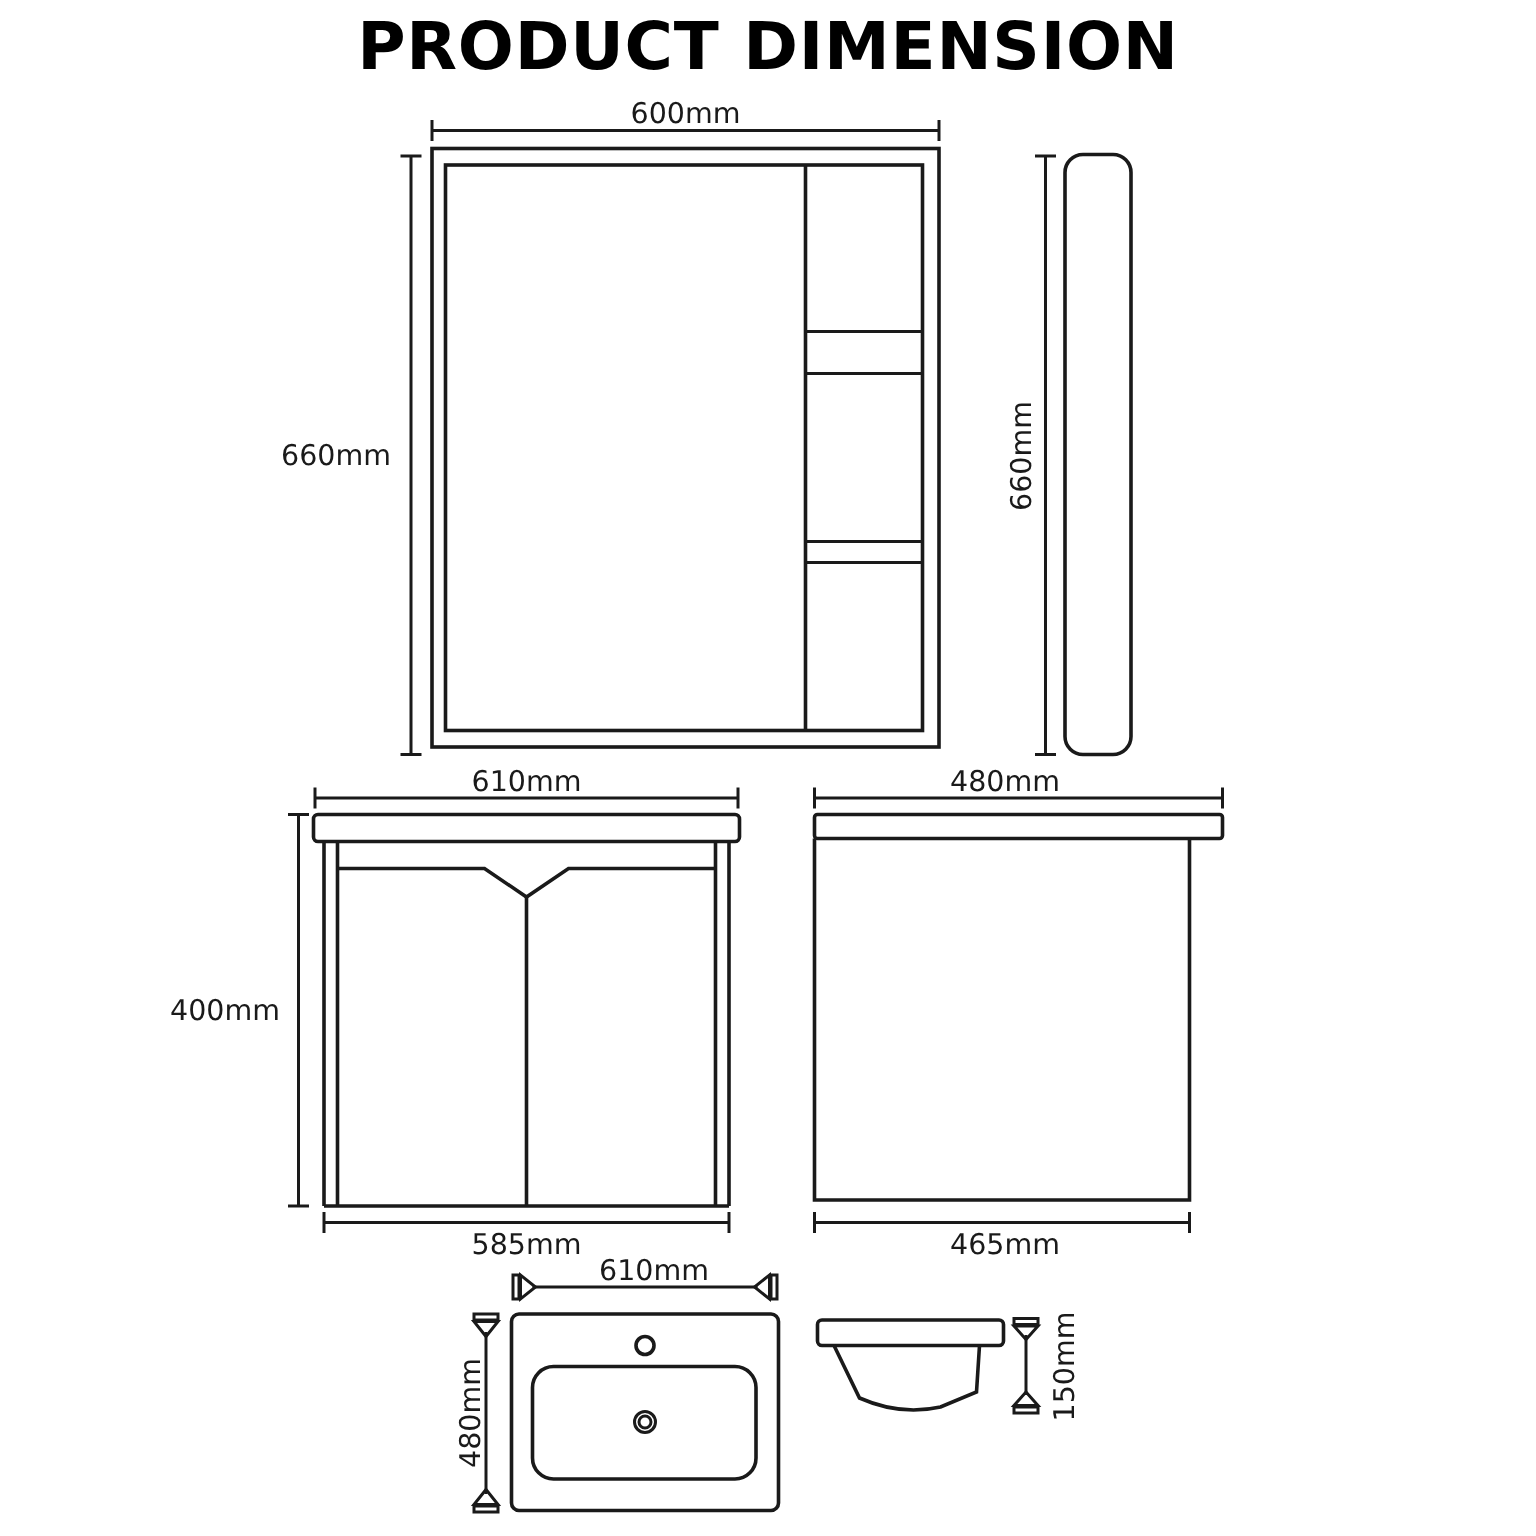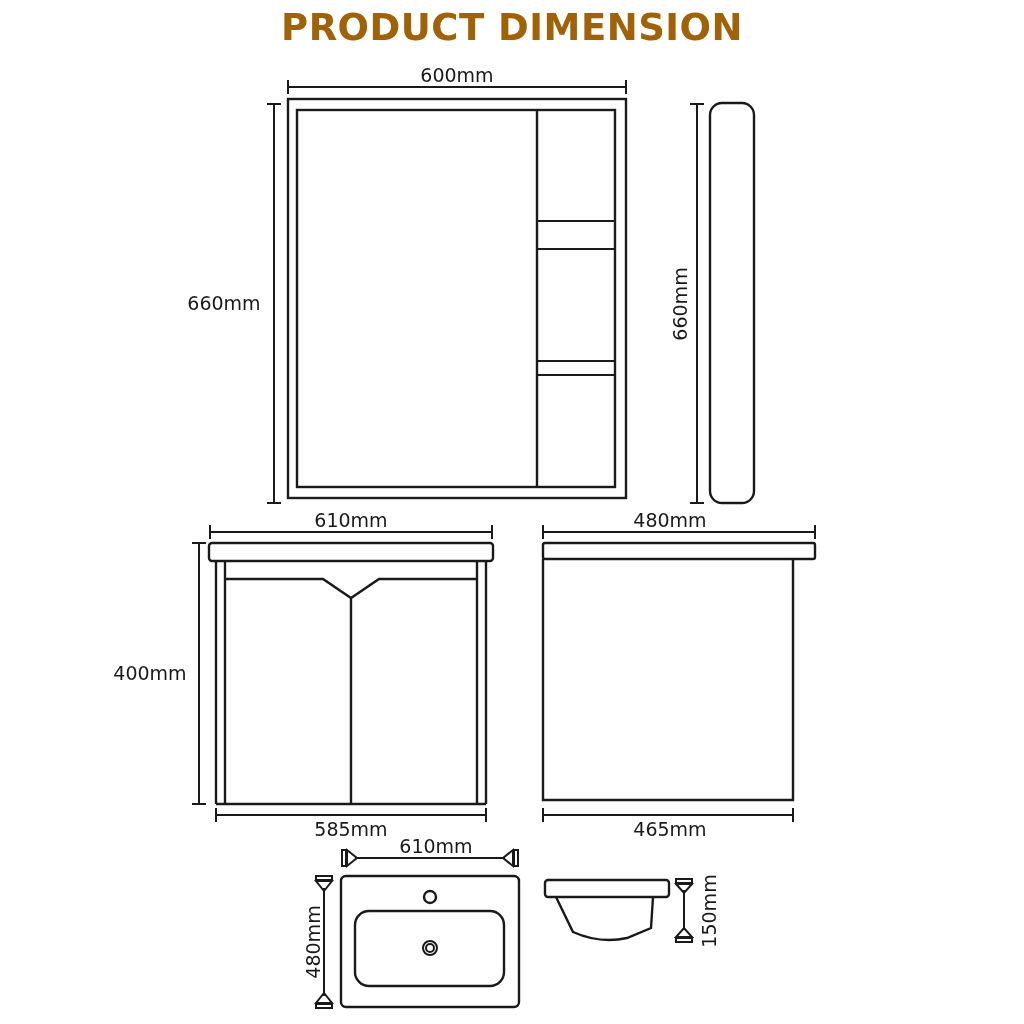--- a/index.html
+++ b/index.html
@@ -1,20 +1,20 @@
 <!DOCTYPE html>
 <html><head>
   <meta charset="utf-8">
   <style>
     html, body { margin: 0; padding: 0; background: #ffffff; }
     body { width: 1024px; height: 1024px; overflow: hidden; position: relative;
            font-family: "DejaVu Sans", sans-serif; color: #111; }
     .title { position: absolute; left: 0; top: 6px; width: 1024px; text-align: center;
-             font-family: "DejaVu Sans", sans-serif; font-weight: bold; font-size: 37px;
-             letter-spacing: 0.5px; color: #a16207; }
+             font-family: "DejaVu Sans", sans-serif; font-weight: bold; font-size: 44px;
+             letter-spacing: 0.5px; color: #000000; }
     svg { position: absolute; left: 0; top: 0; }
     svg text { font-family: "DejaVu Sans", sans-serif; font-size: 19px; fill: #1a1a1a; }
     .ln { stroke: #1a1a1a; stroke-width: 2.4; fill: none; }
     .ln-thin { stroke: #1a1a1a; stroke-width: 2; fill: none; }
     .dim { stroke: #1a1a1a; stroke-width: 2; fill: none; }
   </style>
 </head>
 <body>
 
 <div class="title">PRODUCT DIMENSION</div>

